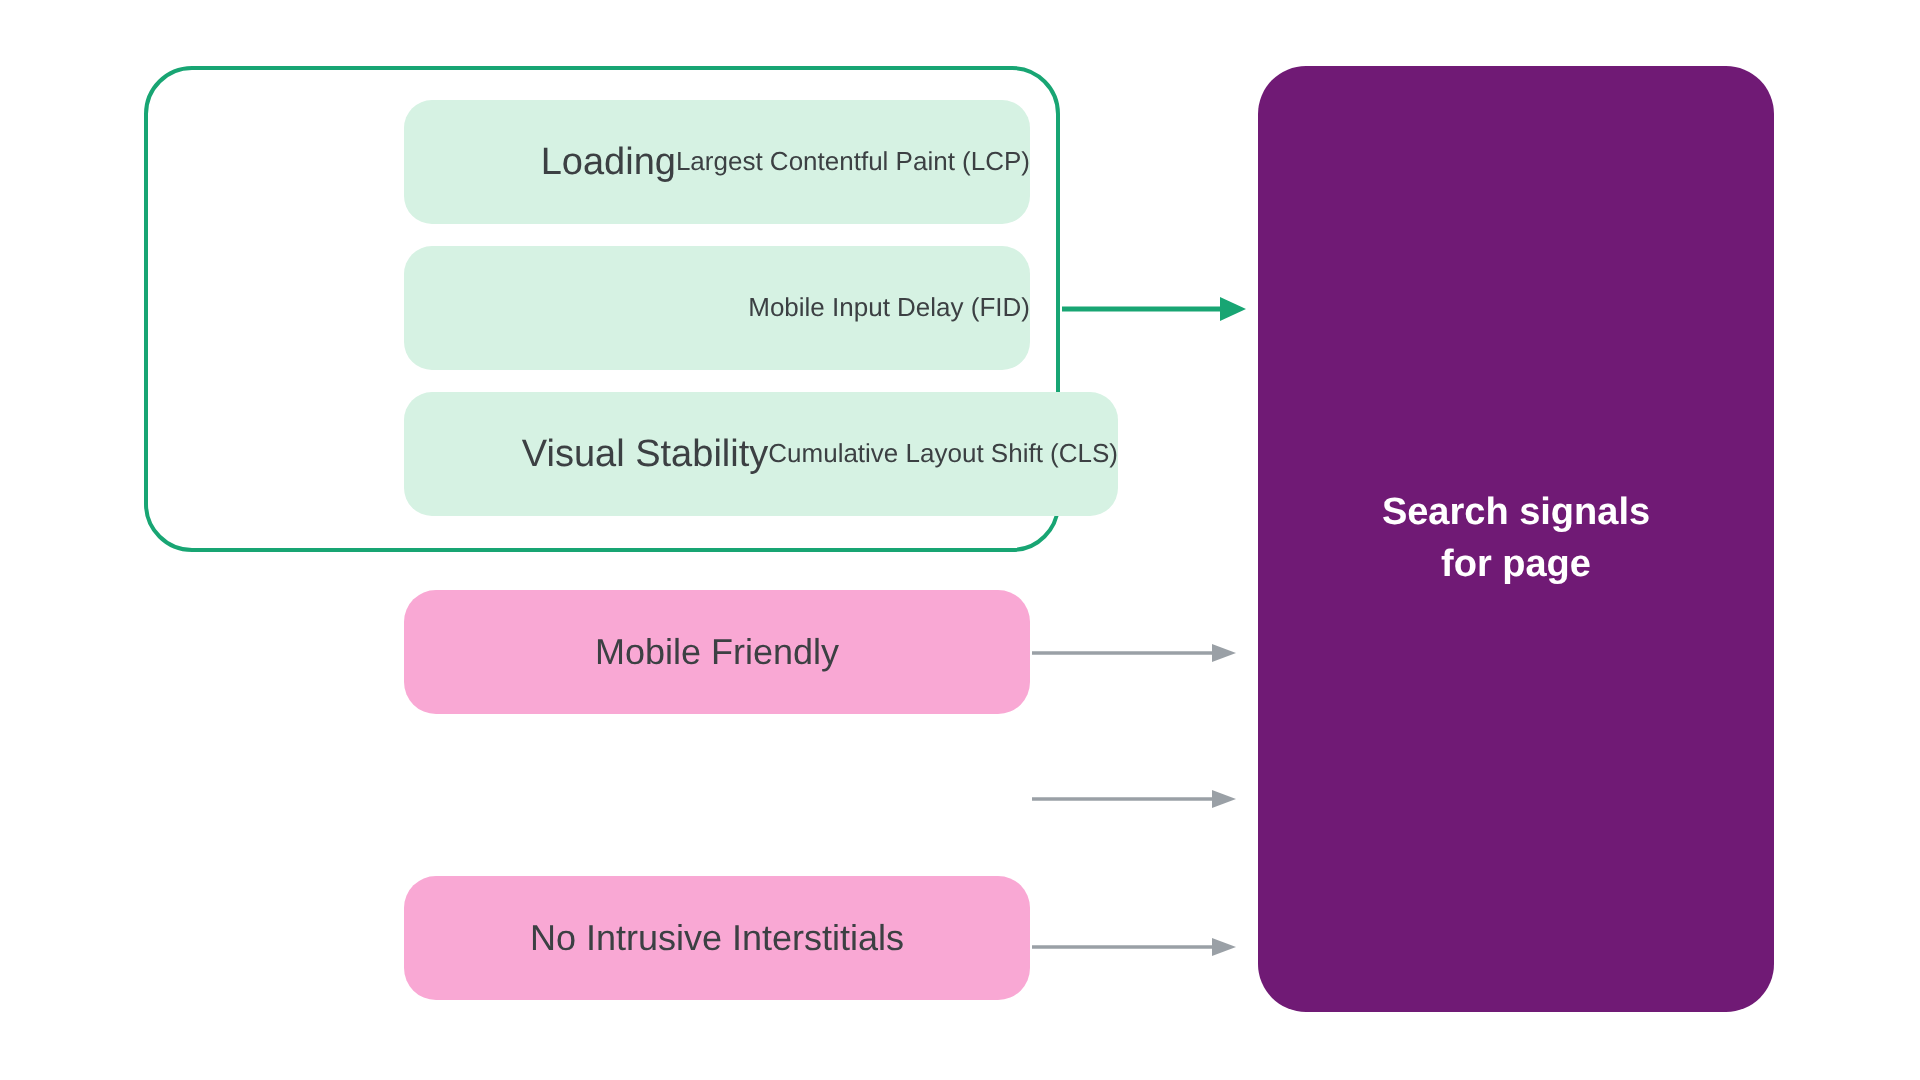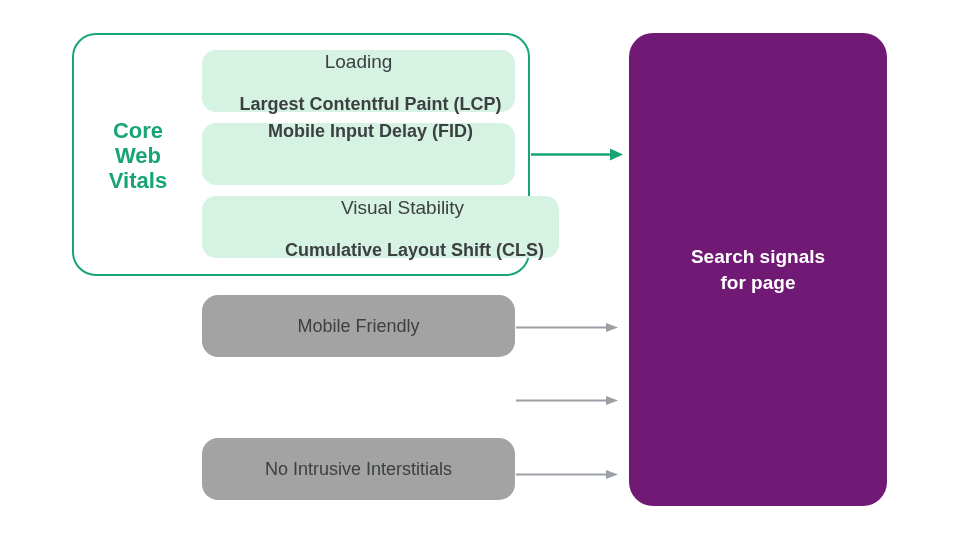--- a/index.html
+++ b/index.html
@@ -42,49 +42,48 @@
   .cwv-label span { display: block; }
 
   .vital-card {
     position: absolute;
     left: 202px;
     width: 313px;
     height: 62px;
     background: #D6F2E3;
     border-radius: 14px;
     display: flex;
-    flex-direction: column;
+    flex-direction: row;
     align-items: center;
-    justify-content: space-between;
+    justify-content: flex-end;
     text-align: center;
   }
   .vital-card .title {
     color: #3C4043;
     font-size: 19px;
     font-weight: 500;
     line-height: 23px;
   }
   .vital-card .subtitle {
     color: #3C4043;
-    font-size: 18px;
-    font-weight: 700;
+    font-size: 13px;
+    font-weight: 400;
     line-height: 16px;
-    margin-left: 24px;
   }
   .vital-1 { top: 50px; }
   .vital-2 { top: 123px; }
   .vital-3 { top: 196px; padding-left: 44px; }
 
   
   .signal-box {
     position: absolute;
     left: 202px;
     width: 313px;
     height: 62px;
-    background: #a3a3a3;
+    background: #f9a8d4;
     border-radius: 16px;
     display: flex;
     align-items: center;
     justify-content: center;
     text-align: center;
     color: #3C4043;
     font-size: 18px;
     font-weight: 400;
   }
   .signal-1 { top: 295px; }
@@ -120,25 +119,20 @@
   }
   .result-box .label span { display: block; }
 </style>
 </head>
 <body>
 
 <div class="canvas">
 
   <div class="cwv-group"></div>
 
-  <div class="cwv-label">
-    <span>Core</span>
-    <span>Web</span>
-    <span>Vitals</span>
-  </div>
 
   <div class="vital-card vital-1">
     <span class="title">Loading</span>
     <span class="subtitle">Largest Contentful Paint (LCP)</span>
   </div>
 
   <div class="vital-card vital-2">
     <span class="subtitle">Mobile Input Delay (FID)</span>
   </div>
 

